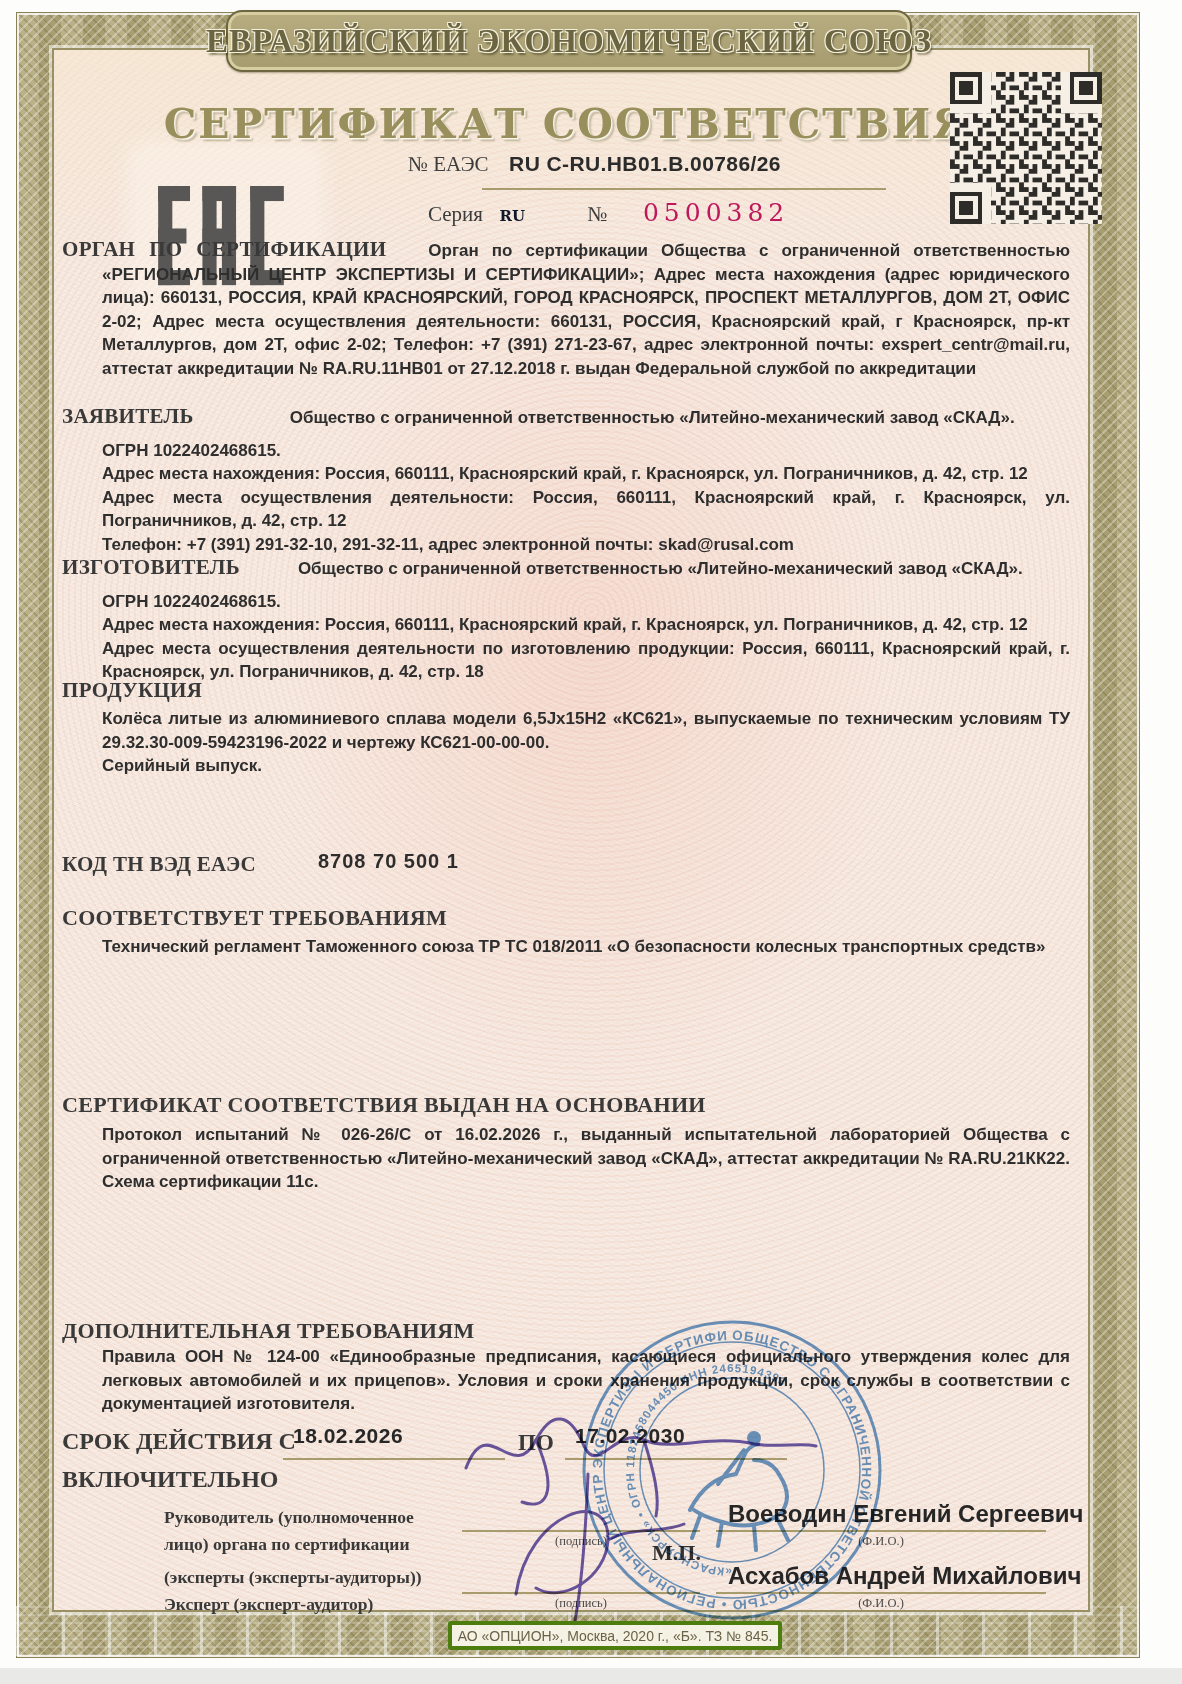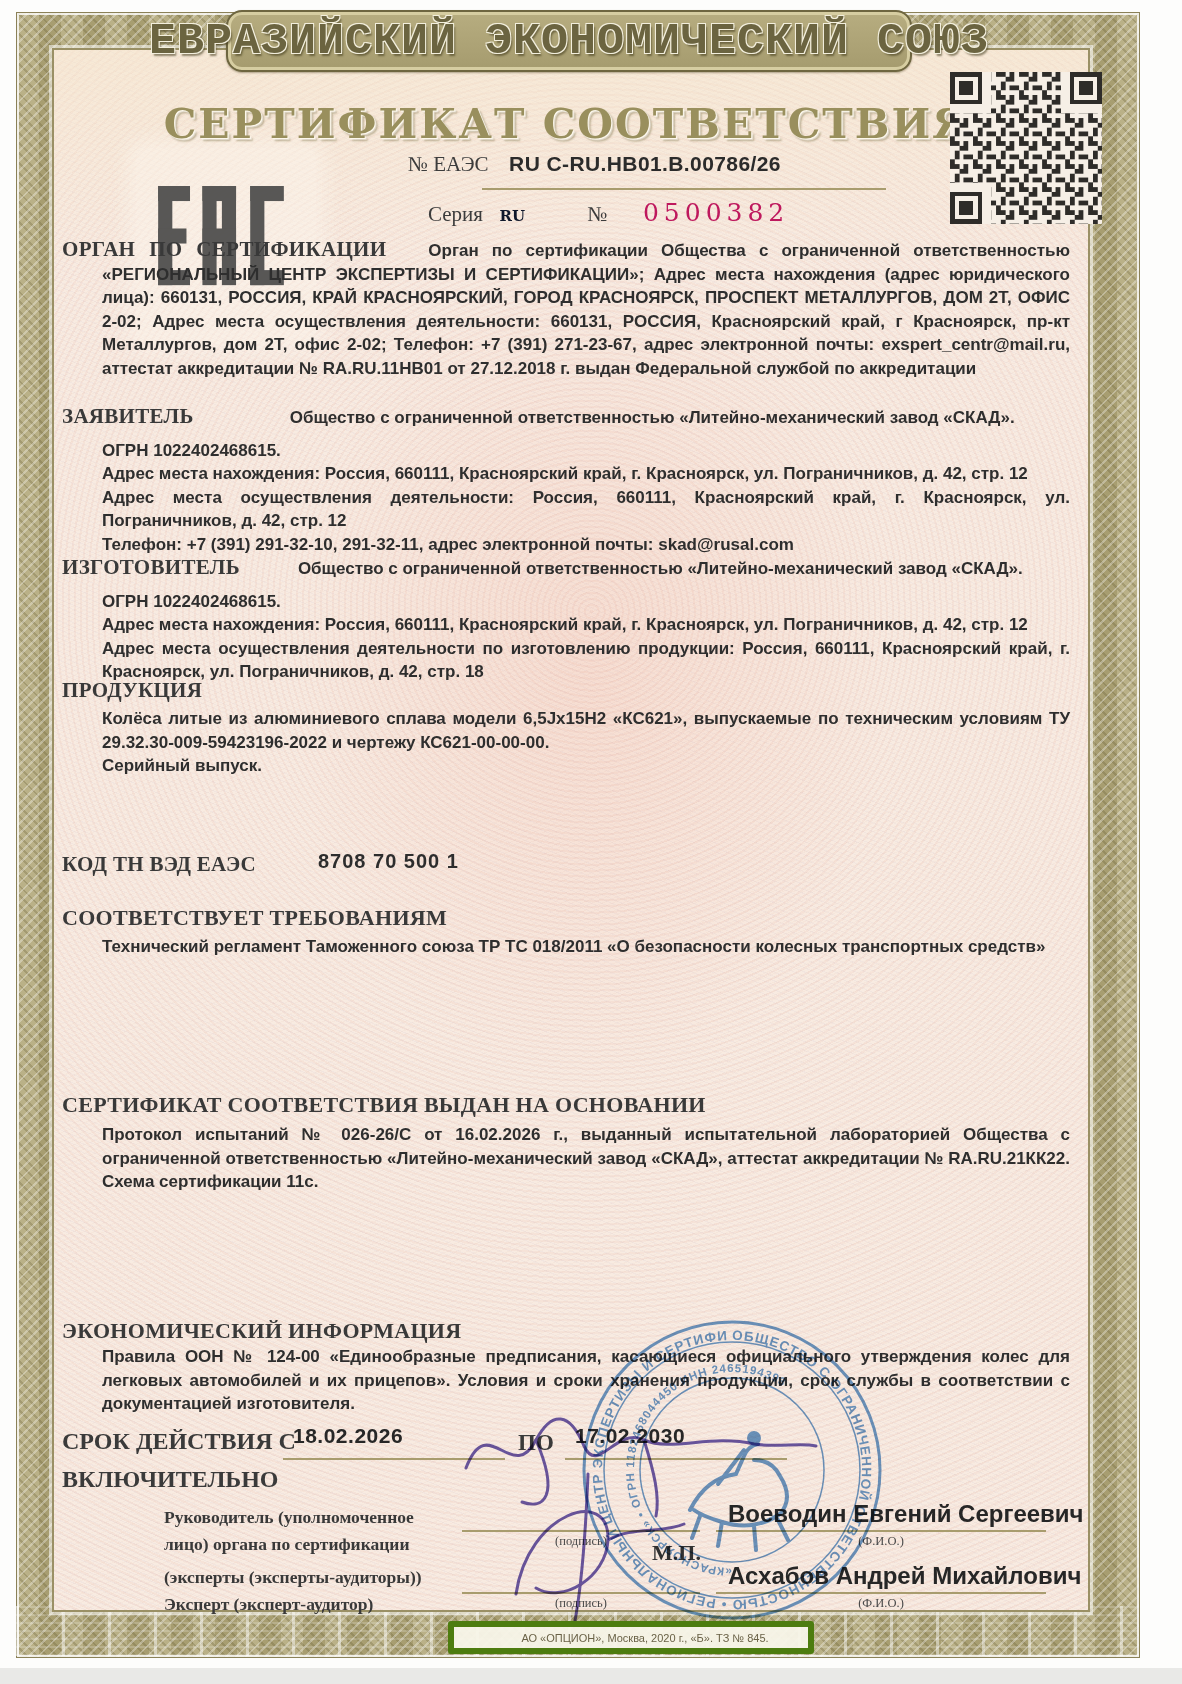--- a/index.html
+++ b/index.html
@@ -27,21 +27,21 @@
            repeating-radial-gradient(circle at 52% 36%, rgba(210,116,96,.07) 0 2px, rgba(255,255,255,0) 2px 6px),
            repeating-linear-gradient(23deg, rgba(138,128,190,.055) 0 1px, rgba(0,0,0,0) 1px 4px),
            repeating-linear-gradient(-23deg, rgba(210,148,118,.055) 0 1px, rgba(0,0,0,0) 1px 4px);
          border:2px solid #9a9065;box-shadow:0 0 0 3px rgba(255,255,255,.55);}
 
   
   .banner{position:absolute;left:226px;top:10px;width:682px;height:58px;border-radius:16px;
           background:linear-gradient(#b7ad80,#a59b6e);border:2px solid #6e6640;
           box-shadow:inset 0 0 0 3px #d6cda1, 0 1px 2px rgba(70,60,25,.4);
           display:flex;align-items:center;justify-content:center;}
-  .banner-text{font-family:Liberation Mono, monospace;font-weight:bold;font-size:45px;letter-spacing:1px;
+  .banner-text{font-family:Liberation Serif, serif;font-weight:bold;font-size:33px;letter-spacing:1px;
           color:#6b6440;white-space:nowrap;
           text-shadow:-1px -1px 0 #f3efdd,1px -1px 0 #f3efdd,-1px 1px 0 #f3efdd,1px 1px 0 #f3efdd,2px 3px 2px rgba(60,52,22,.55);}
   .doc-title{position:absolute;left:0;top:100px;width:1134px;text-align:center;
           font-family:"DejaVu Serif",serif;font-weight:bold;font-size:41px;letter-spacing:2px;
           color:#998f5d;white-space:nowrap;
           text-shadow:1px 1px 0 #fdf8ec,2px 2px 1px rgba(255,255,255,.5),3px 3px 2px rgba(115,103,55,.45);}
   .eac-plate{position:absolute;left:136px;top:148px;width:180px;height:196px;border-radius:10px;
           background:rgba(252,247,238,.45);box-shadow:0 0 18px 10px rgba(252,247,238,.45);}
   .eac-logo{position:absolute;left:158px;top:186px;}
   .num-row{position:absolute;left:408px;top:152px;white-space:nowrap;}
@@ -72,23 +72,23 @@
   .date{position:absolute;font-size:21px;font-weight:bold;color:#272727;letter-spacing:.5px;}
   .po{position:absolute;font-family:"Liberation Serif",serif;font-weight:bold;font-size:23px;color:#3a3a3a;}
   .role{position:absolute;left:164px;width:300px;font-family:"Liberation Serif",serif;font-weight:bold;
         font-size:17.5px;color:#393939;line-height:1.55;}
   .caption{position:absolute;text-align:center;font-family:"Liberation Serif",serif;font-size:12.5px;color:#4a4a4a;}
   .fio{position:absolute;font-size:24px;font-weight:bold;color:#262626;white-space:nowrap;}
   .mp{position:absolute;left:652px;top:1540px;font-family:"Liberation Serif",serif;font-weight:bold;font-size:22px;color:#313131;}
   .sig{position:absolute;mix-blend-mode:multiply;}
   .stamp{position:absolute;left:572px;top:1310px;opacity:.82;mix-blend-mode:multiply;}
 
-  .imprint{position:absolute;left:448px;top:1621px;width:326px;height:21px;border:6px solid #4d7c0f;border-radius:3px;
+  .imprint{position:absolute;left:448px;top:1621px;width:326px;height:21px;border:4px solid #4d7c0f;border-radius:3px;
         background:rgba(248,245,233,.95);display:flex;align-items:center;justify-content:center;
-        font-size:11px;color:#6a6247;white-space:nowrap;padding-left:28px;}
+        font-size:14px;color:#6a6247;white-space:nowrap;}
 </style>
 </head>
 <body>
 
 <div class="page">
   <div class="frame"></div>
   <div class="band-wave"></div>
   <div class="paper"></div>
 
   <div class="banner">
@@ -204,21 +204,21 @@
   </div>
 
   <div class="sec" style="top:1092px;">
     <div class="sec-label sec-label-lg">СЕРТИФИКАТ СООТВЕТСТВИЯ  ВЫДАН НА ОСНОВАНИИ</div>
     <div class="sub body-text" style="margin-top:5px;">
       <p>Протокол испытаний № 026-26/С от 16.02.2026 г., выданный испытательной лабораторией Общества с ограниченной ответственностью «Литейно-механический завод «СКАД», аттестат аккредитации № RA.RU.21КК22. Схема сертификации 11с.</p>
     </div>
   </div>
 
   <div class="sec" style="top:1318px;">
-    <div class="sec-label sec-label-lg">ЭКОНОМИЧЕСКИЙ ИНФОРМАЦИЯ</div>
+    <div class="sec-label sec-label-lg">ДОПОЛНИТЕЛЬНАЯ ТРЕБОВАНИЯМ</div>
     <div class="sub body-text" style="margin-top:1px;">
       <p>Правила ООН № 124-00 «Единообразные предписания, касающиеся официального утверждения колес для легковых автомобилей и их прицепов». Условия и сроки хранения продукции, срок службы в соответствии с документацией изготовителя.</p>
     </div>
   </div>
 
   <div class="validity-label" style="top:1428px;">СРОК ДЕЙСТВИЯ С</div>
   <div class="date" style="left:293px;top:1424px;">18.02.2026</div>
   <div class="rule" style="left:283px;top:1458px;width:222px;height:1.5px;"></div>
   <div class="po" style="left:518px;top:1430px;">ПО</div>
   <div class="date" style="left:575px;top:1424px;">17.02.2030</div>

